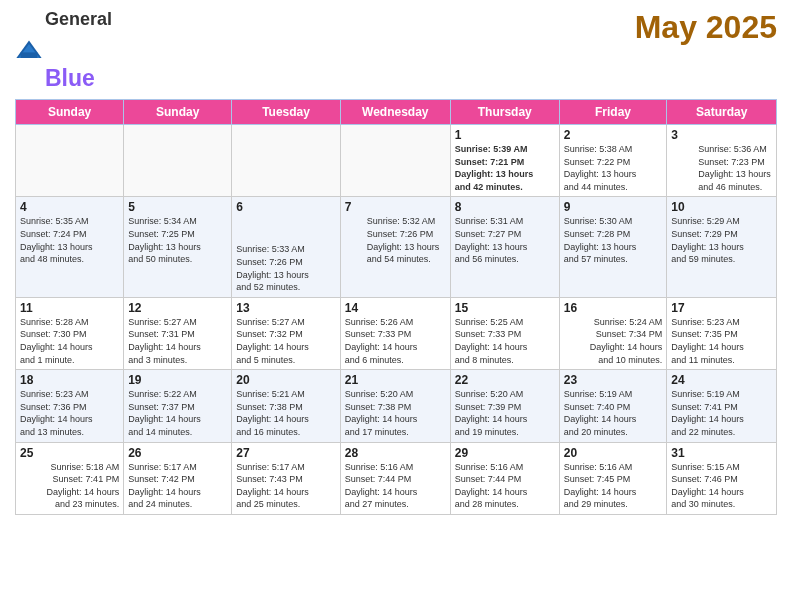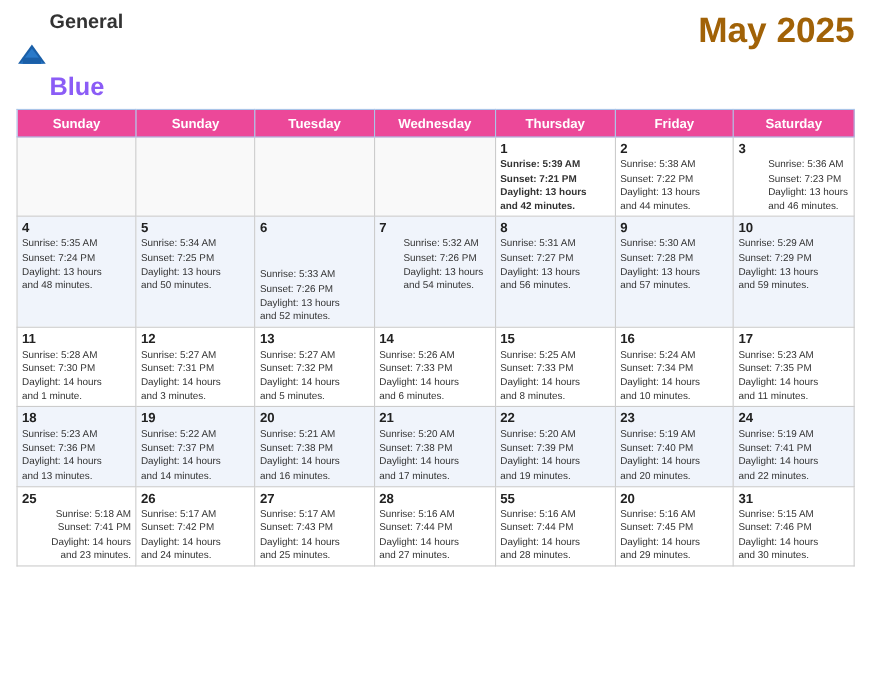--- a/index.html
+++ b/index.html
@@ -248,21 +248,21 @@
           </td>
           <td>
             <span class="day-num">15</span>
             <div class="day-info" style="white-space: pre-line;">Sunrise: 5:25 AM
 Sunset: 7:33 PM
 Daylight: 14 hours
 and 8 minutes.</div>
           </td>
           <td>
             <span class="day-num">16</span>
-            <div class="day-info" style="white-space: pre-line;">Sunrise: 5:24 AM
+            <div class="day-info" style="white-space: pre-line; text-align: right;">Sunrise: 5:24 AM
 Sunset: 7:34 PM
 Daylight: 14 hours
 and 10 minutes.</div>
           </td>
           <td>
             <span class="day-num">17</span>
             <div class="day-info" style="white-space: pre-line;">Sunrise: 5:23 AM
 Sunset: 7:35 PM
 Daylight: 14 hours
 and 11 minutes.</div>
@@ -342,21 +342,21 @@
 and 25 minutes.</div>
           </td>
           <td>
             <span class="day-num">28</span>
             <div class="day-info" style="white-space: pre-line;">Sunrise: 5:16 AM
 Sunset: 7:44 PM
 Daylight: 14 hours
 and 27 minutes.</div>
           </td>
           <td>
-            <span class="day-num">55</span>
+            <span class="day-num">29</span>
             <div class="day-info" style="white-space: pre-line;">Sunrise: 5:16 AM
 Sunset: 7:44 PM
 Daylight: 14 hours
 and 28 minutes.</div>
           </td>
           <td>
             <span class="day-num">20</span>
             <div class="day-info" style="white-space: pre-line;">Sunrise: 5:16 AM
 Sunset: 7:45 PM
 Daylight: 14 hours

